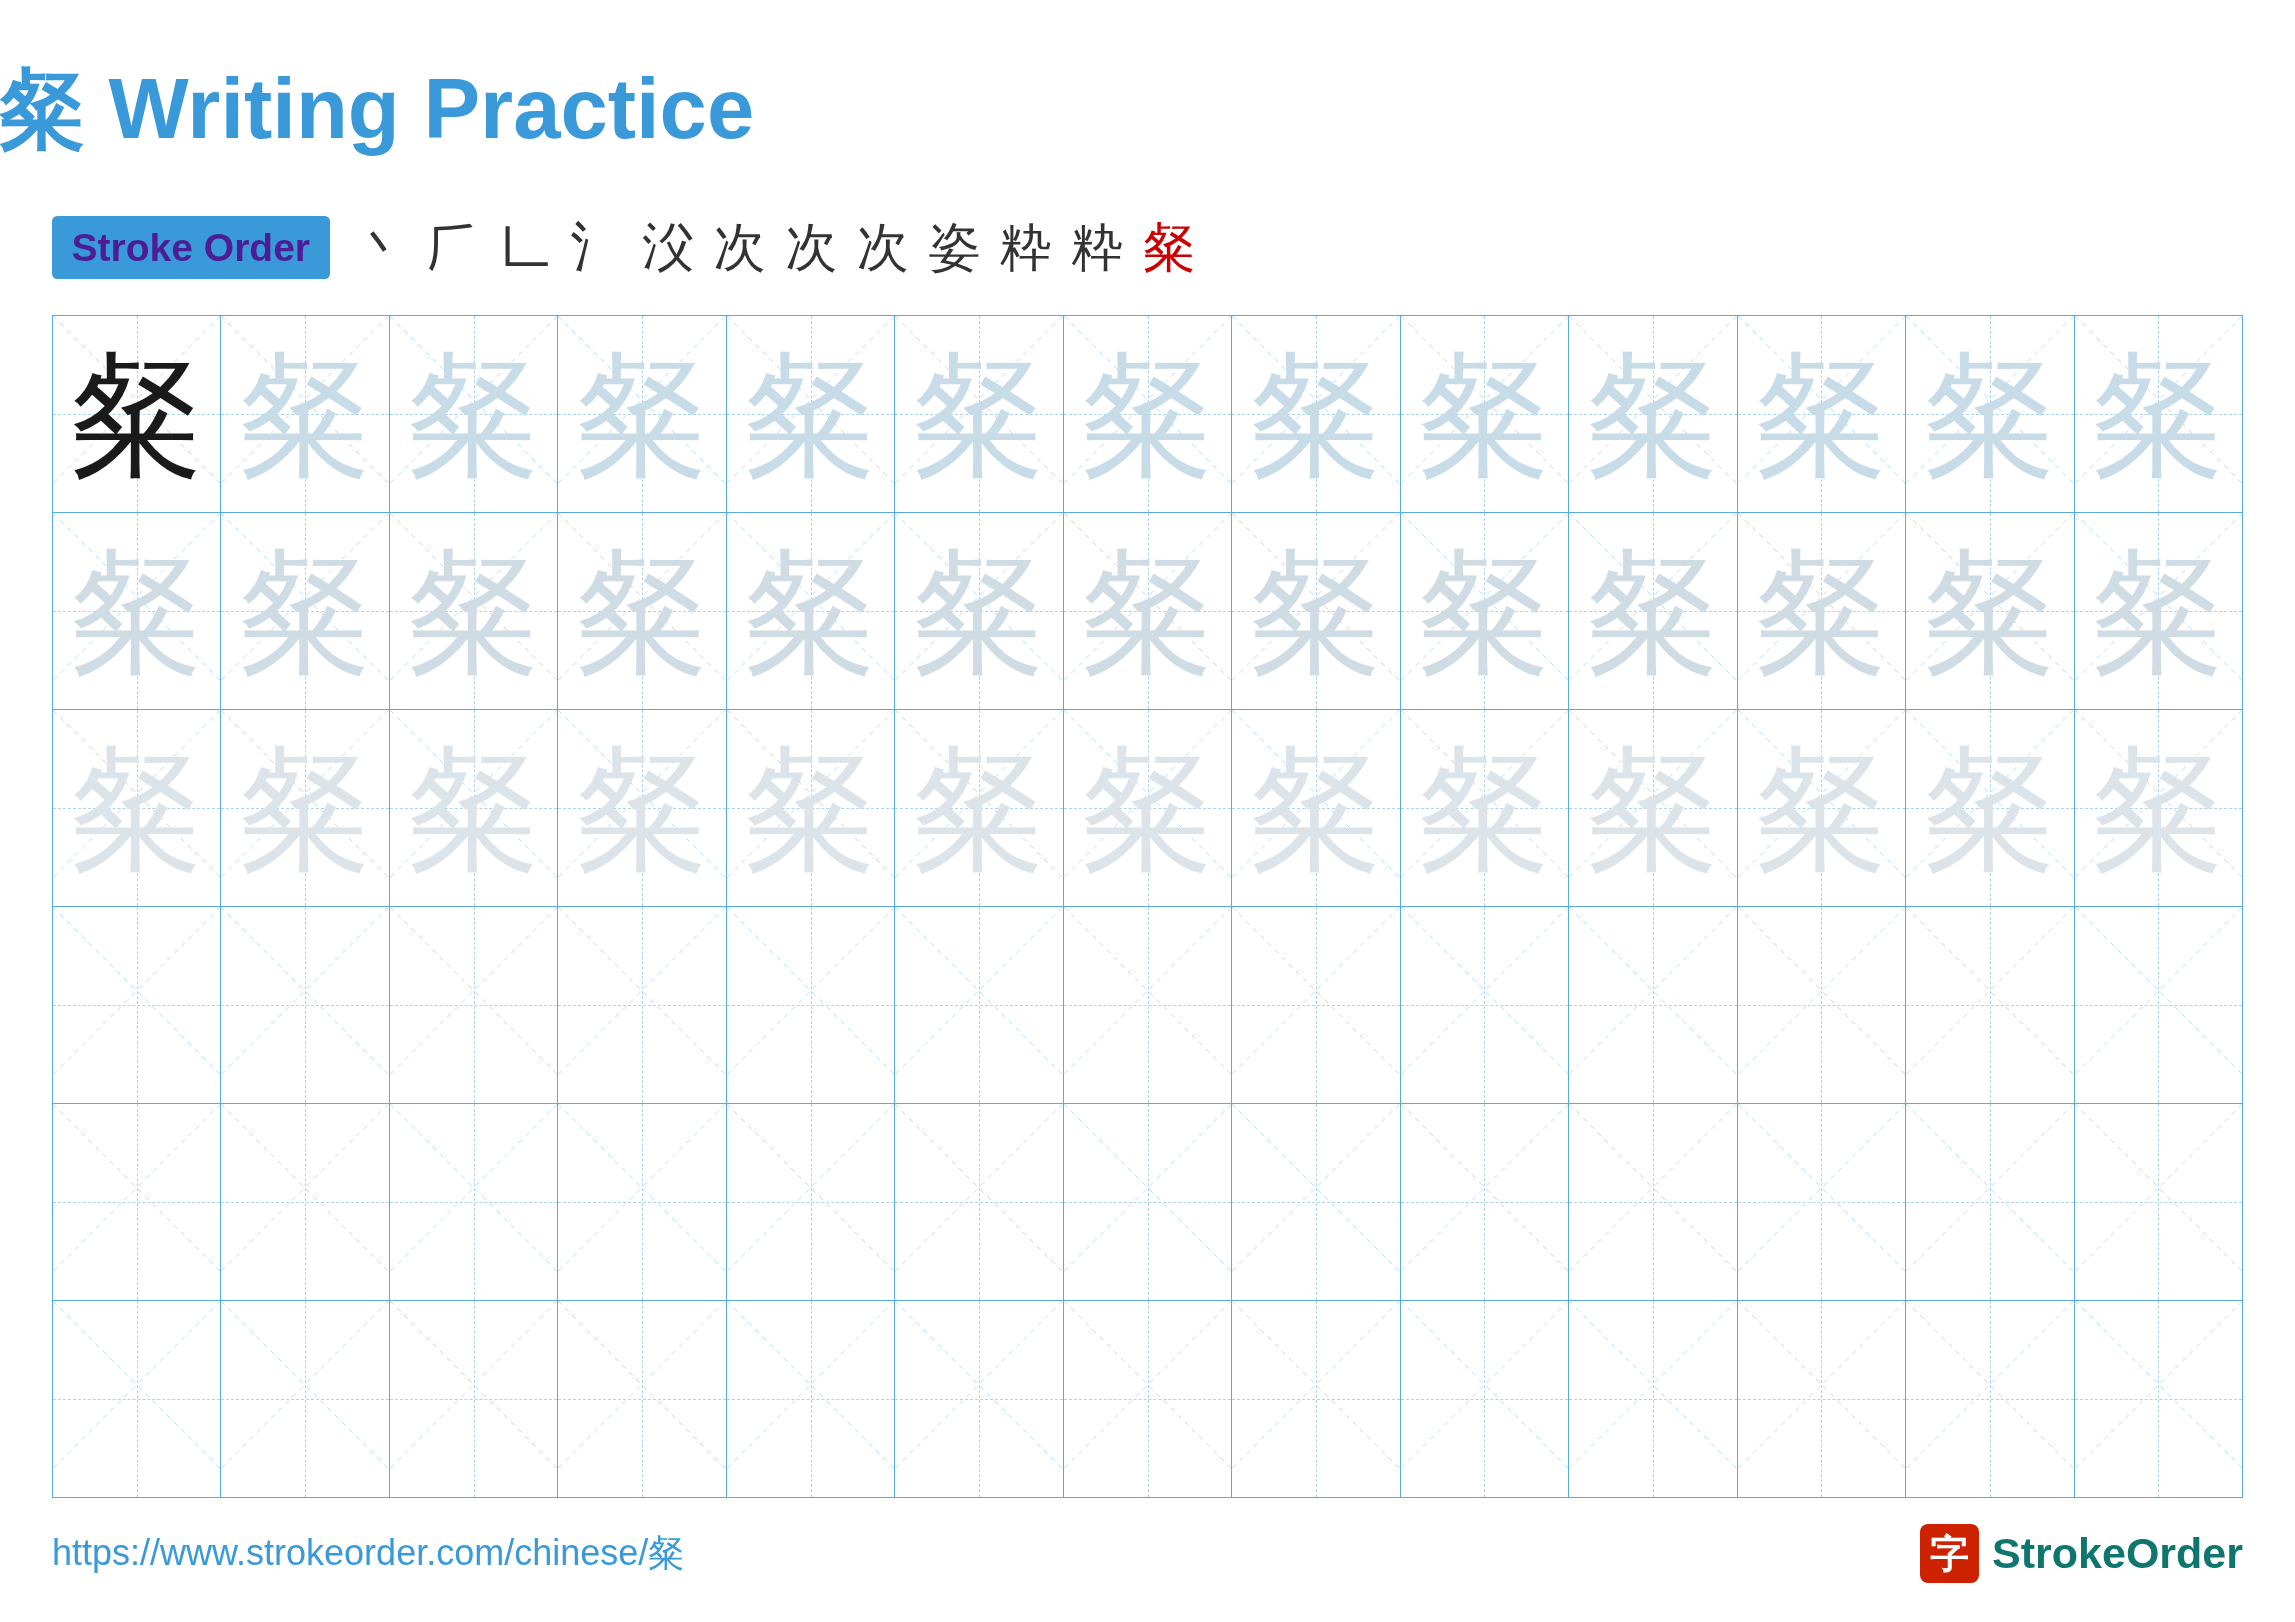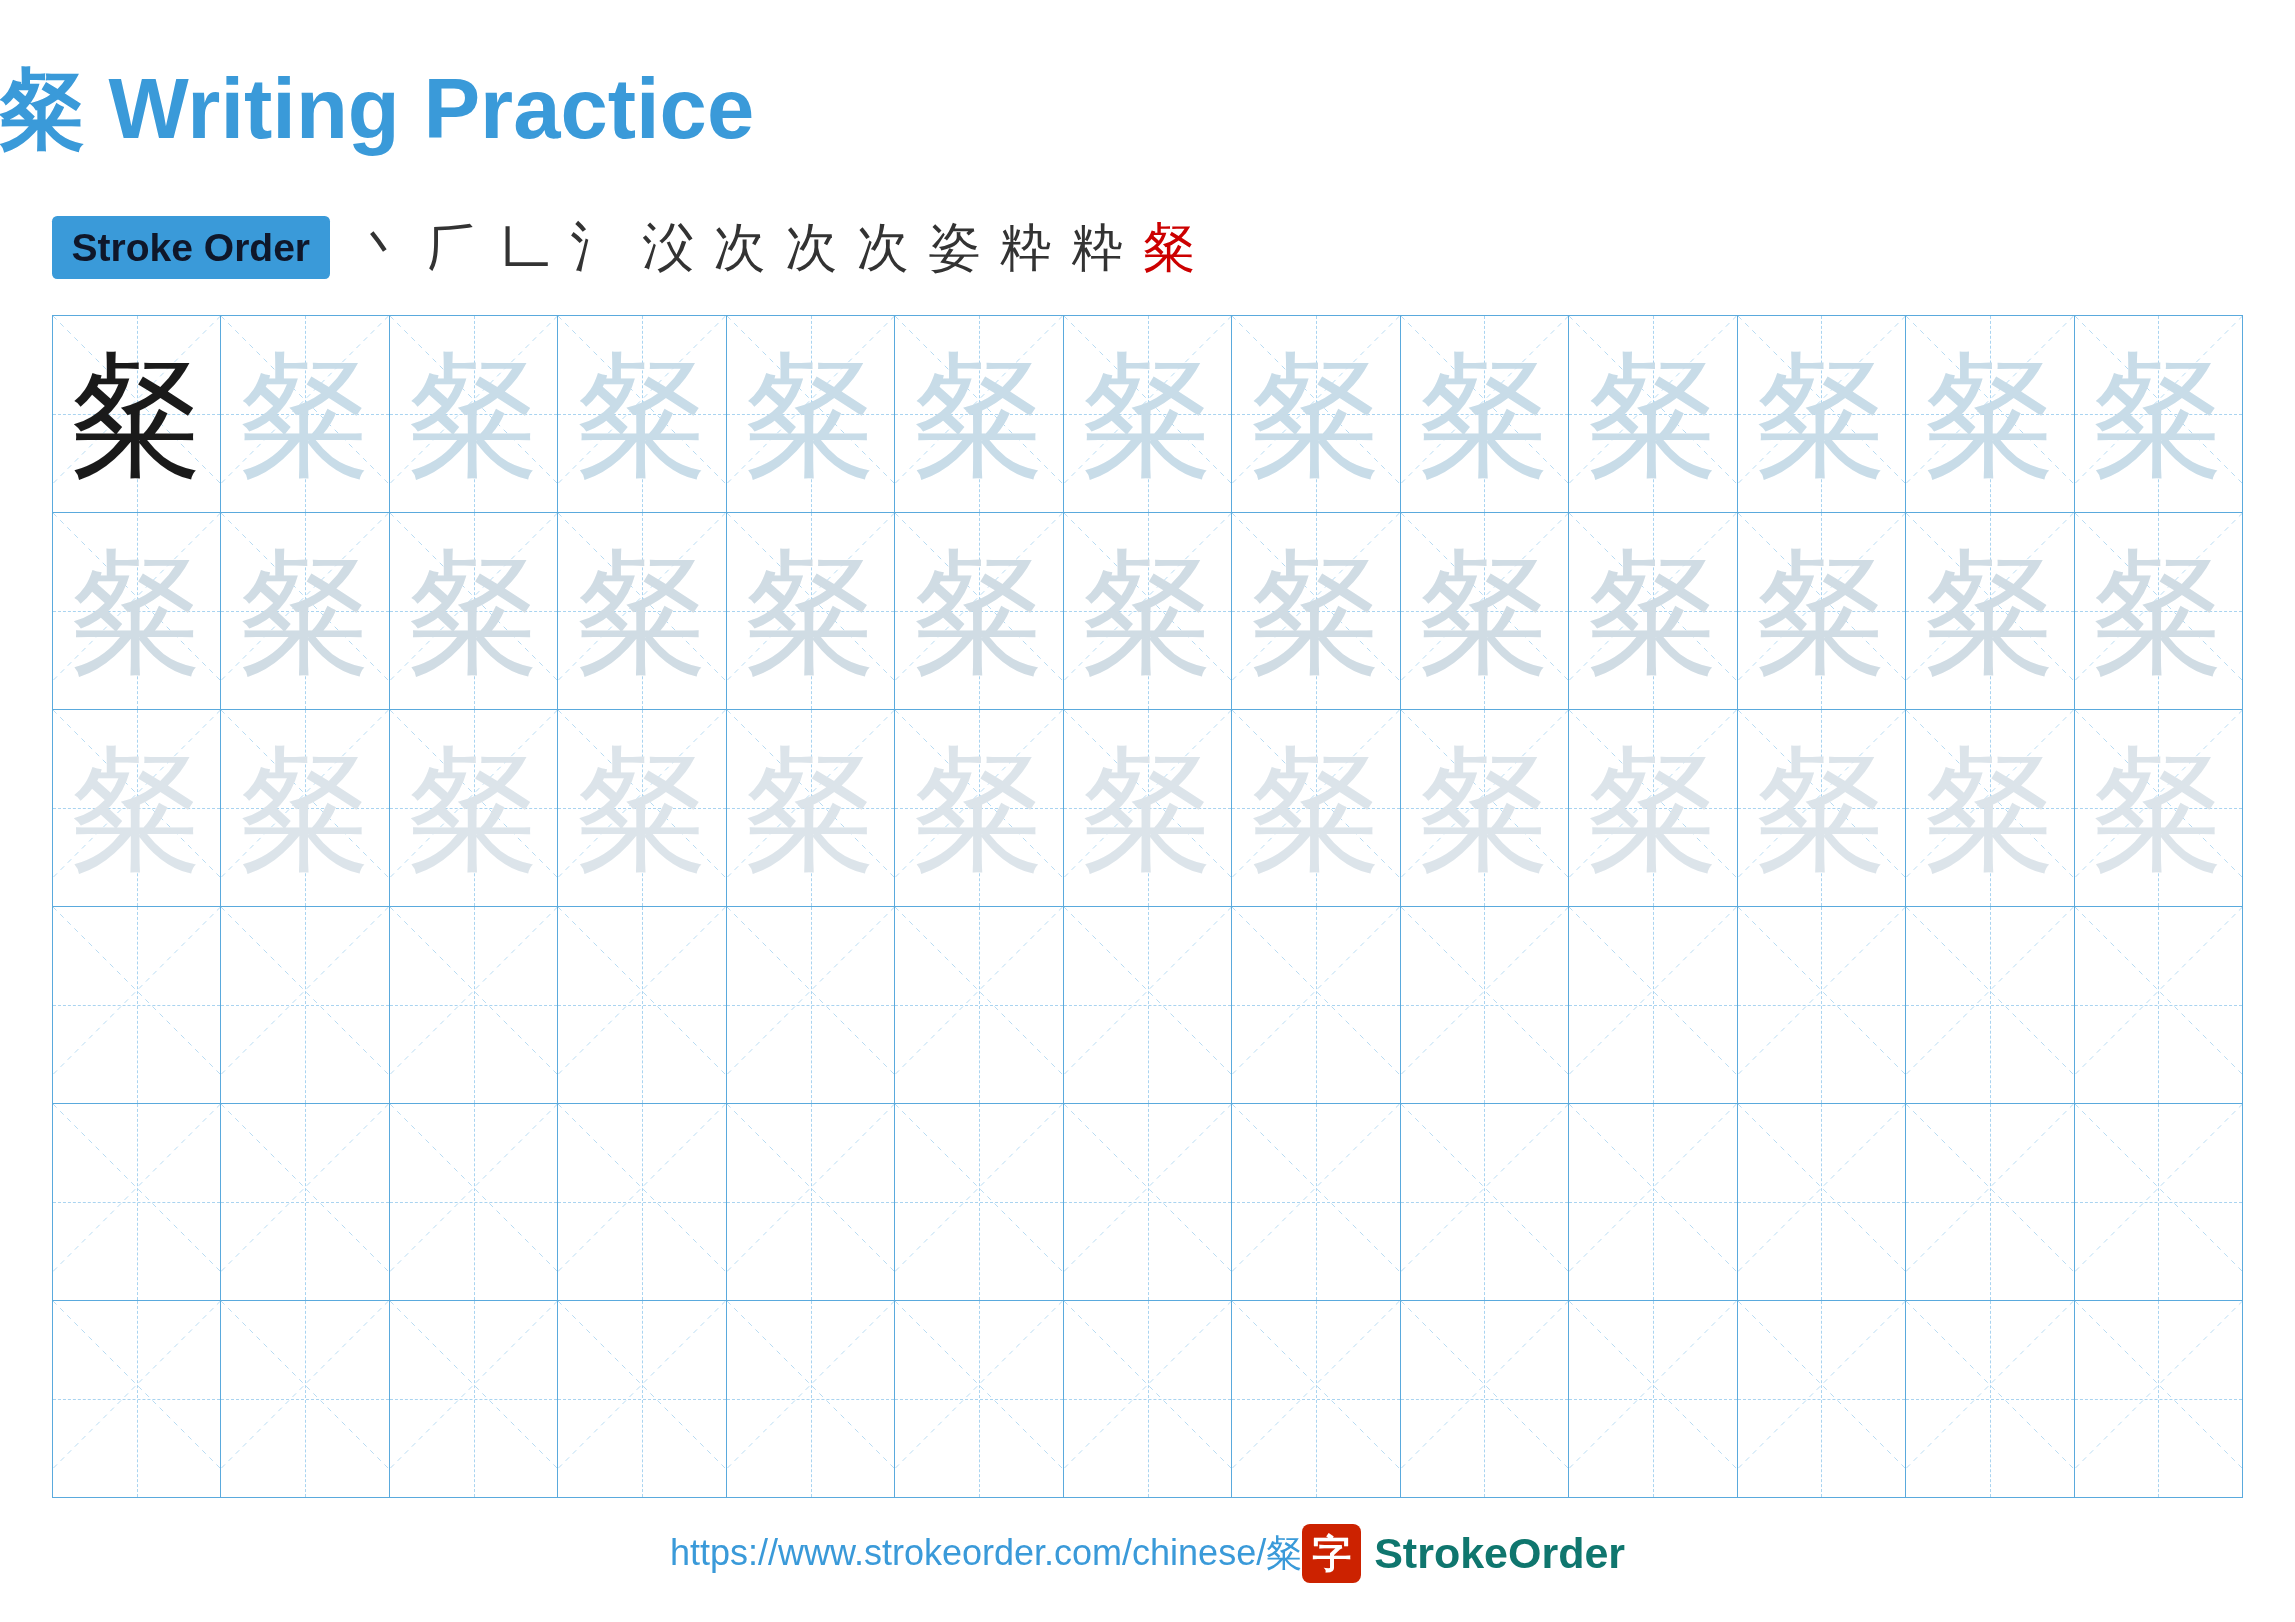--- a/index.html
+++ b/index.html
@@ -26,21 +26,21 @@
 
     
     .stroke-order-section {
       display: flex;
       align-items: center;
       padding: 19.6px 52px;
       gap: 26px;
     }
     .stroke-order-badge {
       background: #3a9ad9;
-      color: #0f172a;
+      color: #4c1d95;
       font-size: 39px;
       font-weight: bold;
       padding: 9.2px 19.6px;
       border-radius: 5.2px;
       white-space: nowrap;
     }
     .stroke-order-chars {
       display: flex;
       align-items: center;
       gap: 19.6px;
@@ -129,21 +129,21 @@
     }
 
     
     .footer {
       position: absolute;
       bottom: 39px;
       left: 52px;
       right: 52px;
       display: flex;
       align-items: center;
-      justify-content: center;
+      justify-content: space-between;
     }
     .footer-url {
       font-size: 36px;
       color: #3a9ad9;
     }
     .footer-logo {
       display: flex;
       align-items: center;
       gap: 13px;
     }

